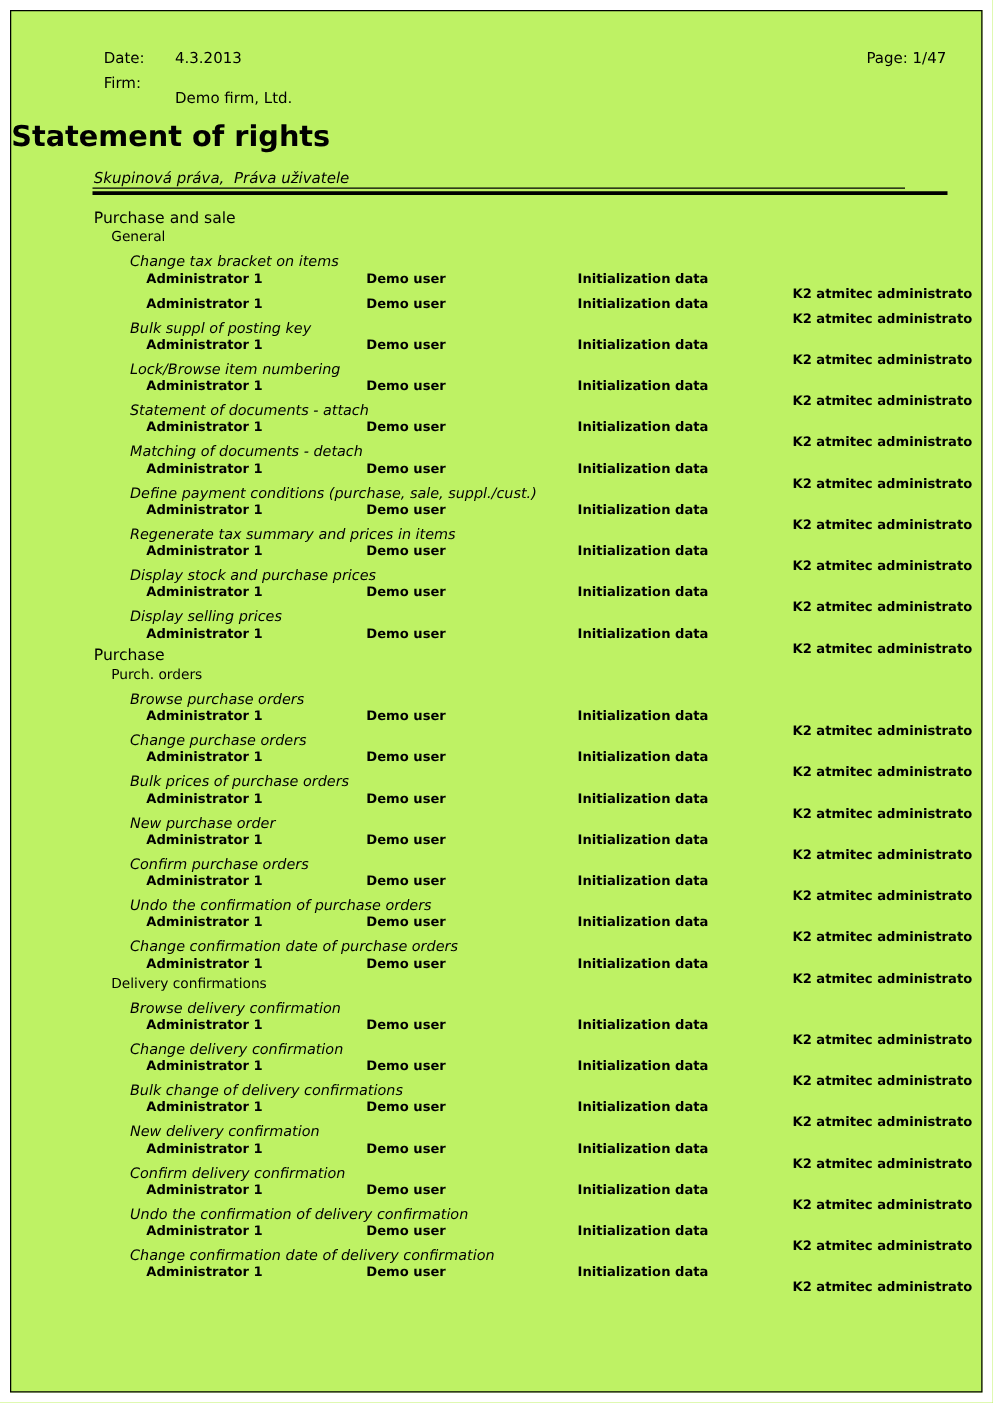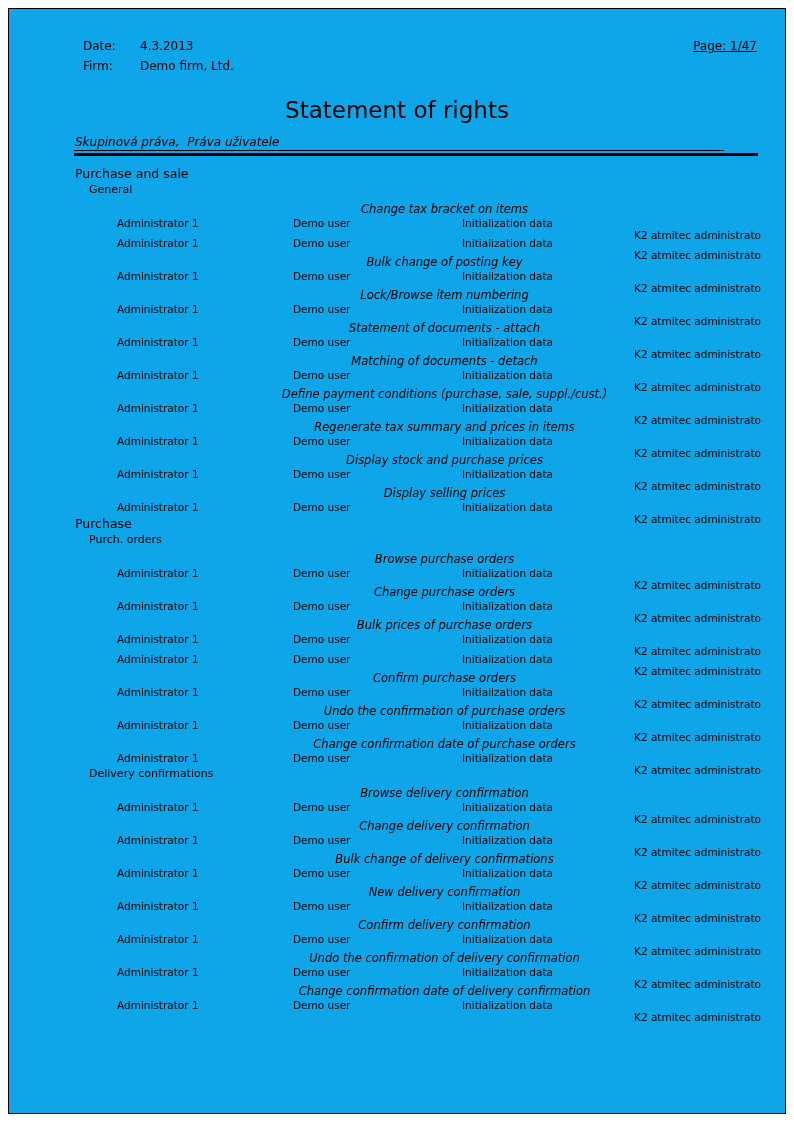--- a/index.html
+++ b/index.html
@@ -3,48 +3,48 @@
 <meta charset="utf-8">
 <style>
   html,body{margin:0;padding:0;}
   body{
     width:794px;height:1122px;background:#fff;position:relative;overflow:hidden;
     font-family:"DejaVu Sans","Liberation Sans",sans-serif;color:#000;
     -webkit-font-smoothing:antialiased;
   }
   .page{
     position:absolute;left:8px;top:8px;right:8px;bottom:8px;
-    border:1px solid #000;overflow:hidden;background:#0ea5e9;
+    border:1px solid #000;overflow:hidden;background:#bef264;
   }
   
   .hdr-label{position:absolute;font-size:12px;line-height:14px;}
   .hdr-value{position:absolute;font-size:12px;line-height:14px;}
   .date-label{left:74px;top:30px;}
   .date-value{left:131px;top:30px;}
   .firm-label{left:74px;top:50px;}
-  .firm-value{left:131px;top:50px;}
-  .page-num{position:absolute;right:28px;top:30px;font-size:12px;line-height:14px;text-decoration:underline;}
+  .firm-value{left:131px;top:62px;}
+  .page-num{position:absolute;right:28px;top:30px;font-size:12px;line-height:14px;}
   
   .report-title{
-    position:absolute;left:0;right:0;top:88px;text-align:center;
-    font-size:23px;font-weight:400;letter-spacing:0px;
+    position:absolute;left:0;right:0;top:88px;
+    font-size:23px;font-weight:700;letter-spacing:0px;
   }
   .report-subtitle{
     position:absolute;left:66px;top:126px;font-size:12px;line-height:14px;white-space:pre;font-style:italic;
   }
   .rule-thin{position:absolute;left:65px;top:141px;width:650px;height:1px;background:#000;}
   .rule-thick{position:absolute;left:65px;top:144px;width:684px;height:2.5px;background:#000;}
   
   .report-body{position:absolute;left:0;right:0;top:157px;}
   .section-title{margin:2px 0 0 66px;font-size:12.5px;line-height:15px;}
   .section:first-child .section-title{margin-top:0;}
   .subsection-title{margin:1px 0 0 80px;font-size:11px;line-height:15px;}
   .perm-block{margin-top:6px;}
-  .perm-title{margin-left:95px;font-style:italic;font-size:11.5px;line-height:13px;white-space:nowrap;text-align:center;}
-  .perm-row{position:relative;height:14px;font-size:10.5px;line-height:13px;}
+  .perm-title{margin-left:95px;font-style:italic;font-size:11.5px;line-height:13px;white-space:nowrap;}
+  .perm-row{position:relative;height:14px;font-size:10.5px;line-height:13px;font-weight:bold;}
   .perm-row .cell{position:absolute;top:1px;white-space:nowrap;}
   .perm-row .c1{left:108px;}
   .perm-row .c2{left:284px;}
   .perm-row .c3{left:453px;}
   .perm-row .c4{left:625px;margin-top:12px;}
 </style>
 </head>
 <body>
 
 <div class="page">
@@ -74,21 +74,21 @@
         </div>
         <div class="perm-block">
           <div class="perm-row">
             <span class="cell c1">Administrator 1</span>
             <span class="cell c2">Demo user</span>
             <span class="cell c3">Initialization data</span>
             <span class="cell c4">K2 atmitec administrato</span>
           </div>
         </div>
         <div class="perm-block">
-          <div class="perm-title">Bulk change of posting key</div>
+          <div class="perm-title">Bulk suppl of posting key</div>
           <div class="perm-row">
             <span class="cell c1">Administrator 1</span>
             <span class="cell c2">Demo user</span>
             <span class="cell c3">Initialization data</span>
             <span class="cell c4">K2 atmitec administrato</span>
           </div>
         </div>
         <div class="perm-block">
           <div class="perm-title">Lock/Browse item numbering</div>
           <div class="perm-row">
@@ -177,20 +177,21 @@
         <div class="perm-block">
           <div class="perm-title">Bulk prices of purchase orders</div>
           <div class="perm-row">
             <span class="cell c1">Administrator 1</span>
             <span class="cell c2">Demo user</span>
             <span class="cell c3">Initialization data</span>
             <span class="cell c4">K2 atmitec administrato</span>
           </div>
         </div>
         <div class="perm-block">
+          <div class="perm-title">New purchase order</div>
           <div class="perm-row">
             <span class="cell c1">Administrator 1</span>
             <span class="cell c2">Demo user</span>
             <span class="cell c3">Initialization data</span>
             <span class="cell c4">K2 atmitec administrato</span>
           </div>
         </div>
         <div class="perm-block">
           <div class="perm-title">Confirm purchase orders</div>
           <div class="perm-row">

